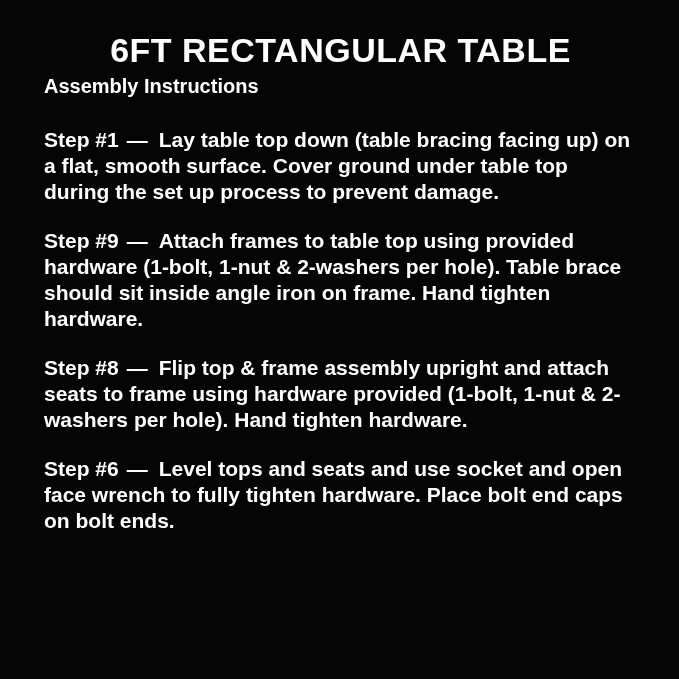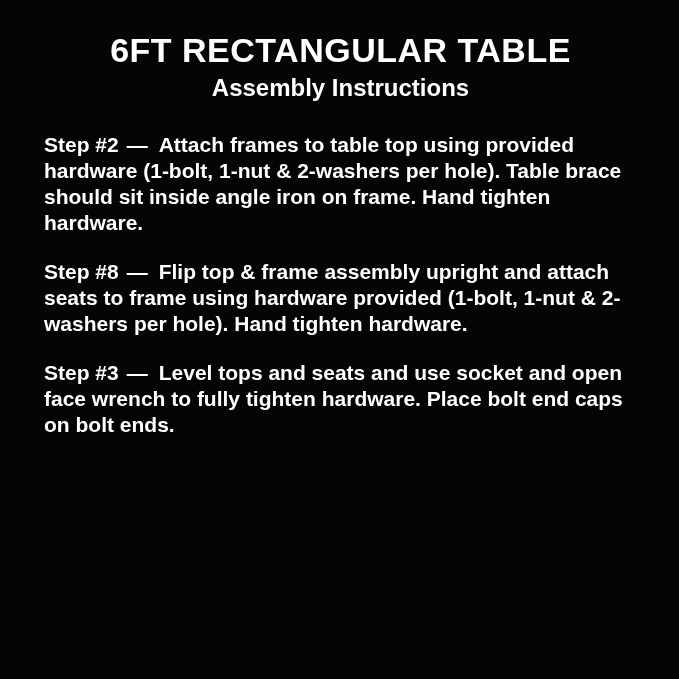--- a/index.html
+++ b/index.html
@@ -21,22 +21,22 @@
   }
   .title {
     text-align: center;
     font-size: 34px;
     line-height: 1.1;
     letter-spacing: 0.5px;
     margin: 0 0 6px 0;
     white-space: nowrap;
   }
   .subtitle {
-    text-align: center;
-    font-size: 24px;
+    text-align: left;
+    font-size: 20px;
     line-height: 1.1;
     margin: 0 0 30px 0;
   }
   .steps {
     width: 595px;
   }
   .step {
     font-size: 21px;
     line-height: 26px;
     margin: 0 0 23px 0;
@@ -48,21 +48,22 @@
   }
 </style>
 </head>
 <body>
 
 <div class="poster">
   <h1 class="title">6FT RECTANGULAR TABLE</h1>
   <h2 class="subtitle">Assembly Instructions</h2>
 
   <div class="steps" id="steps">
+  <p class="step"><span class="step-label">Step #1</span><span class="step-dash">—</span><span class="step-text">Lay table top down (table bracing facing up) on a flat, smooth surface. Cover ground under table top during the set up process to prevent damage.</span></p>
 
-  <p class="step"><span class="step-label">Step #2</span><span class="step-dash">—</span><span class="step-text">Attach frames to table top using provided hardware (1-bolt, 1-nut &amp; 2-washers per hole). Table brace should sit inside angle iron on frame. Hand tighten hardware.</span></p>
+  <p class="step"><span class="step-label">Step #9</span><span class="step-dash">—</span><span class="step-text">Attach frames to table top using provided hardware (1-bolt, 1-nut &amp; 2-washers per hole). Table brace should sit inside angle iron on frame. Hand tighten hardware.</span></p>
 
 
   <p class="step"><span class="step-label">Step #8</span><span class="step-dash">—</span><span class="step-text">Flip top &amp; frame assembly upright and attach seats to frame using hardware provided (1-bolt, 1-nut &amp; 2-washers per hole). Hand tighten hardware.</span></p>
 
-  <p class="step"><span class="step-label">Step #3</span><span class="step-dash">—</span><span class="step-text">Level tops and seats and use socket and open face wrench to fully tighten hardware. Place bolt end caps on bolt ends.</span></p>
+  <p class="step"><span class="step-label">Step #6</span><span class="step-dash">—</span><span class="step-text">Level tops and seats and use socket and open face wrench to fully tighten hardware. Place bolt end caps on bolt ends.</span></p>
 </div>
 </div>
 
 </body></html>

